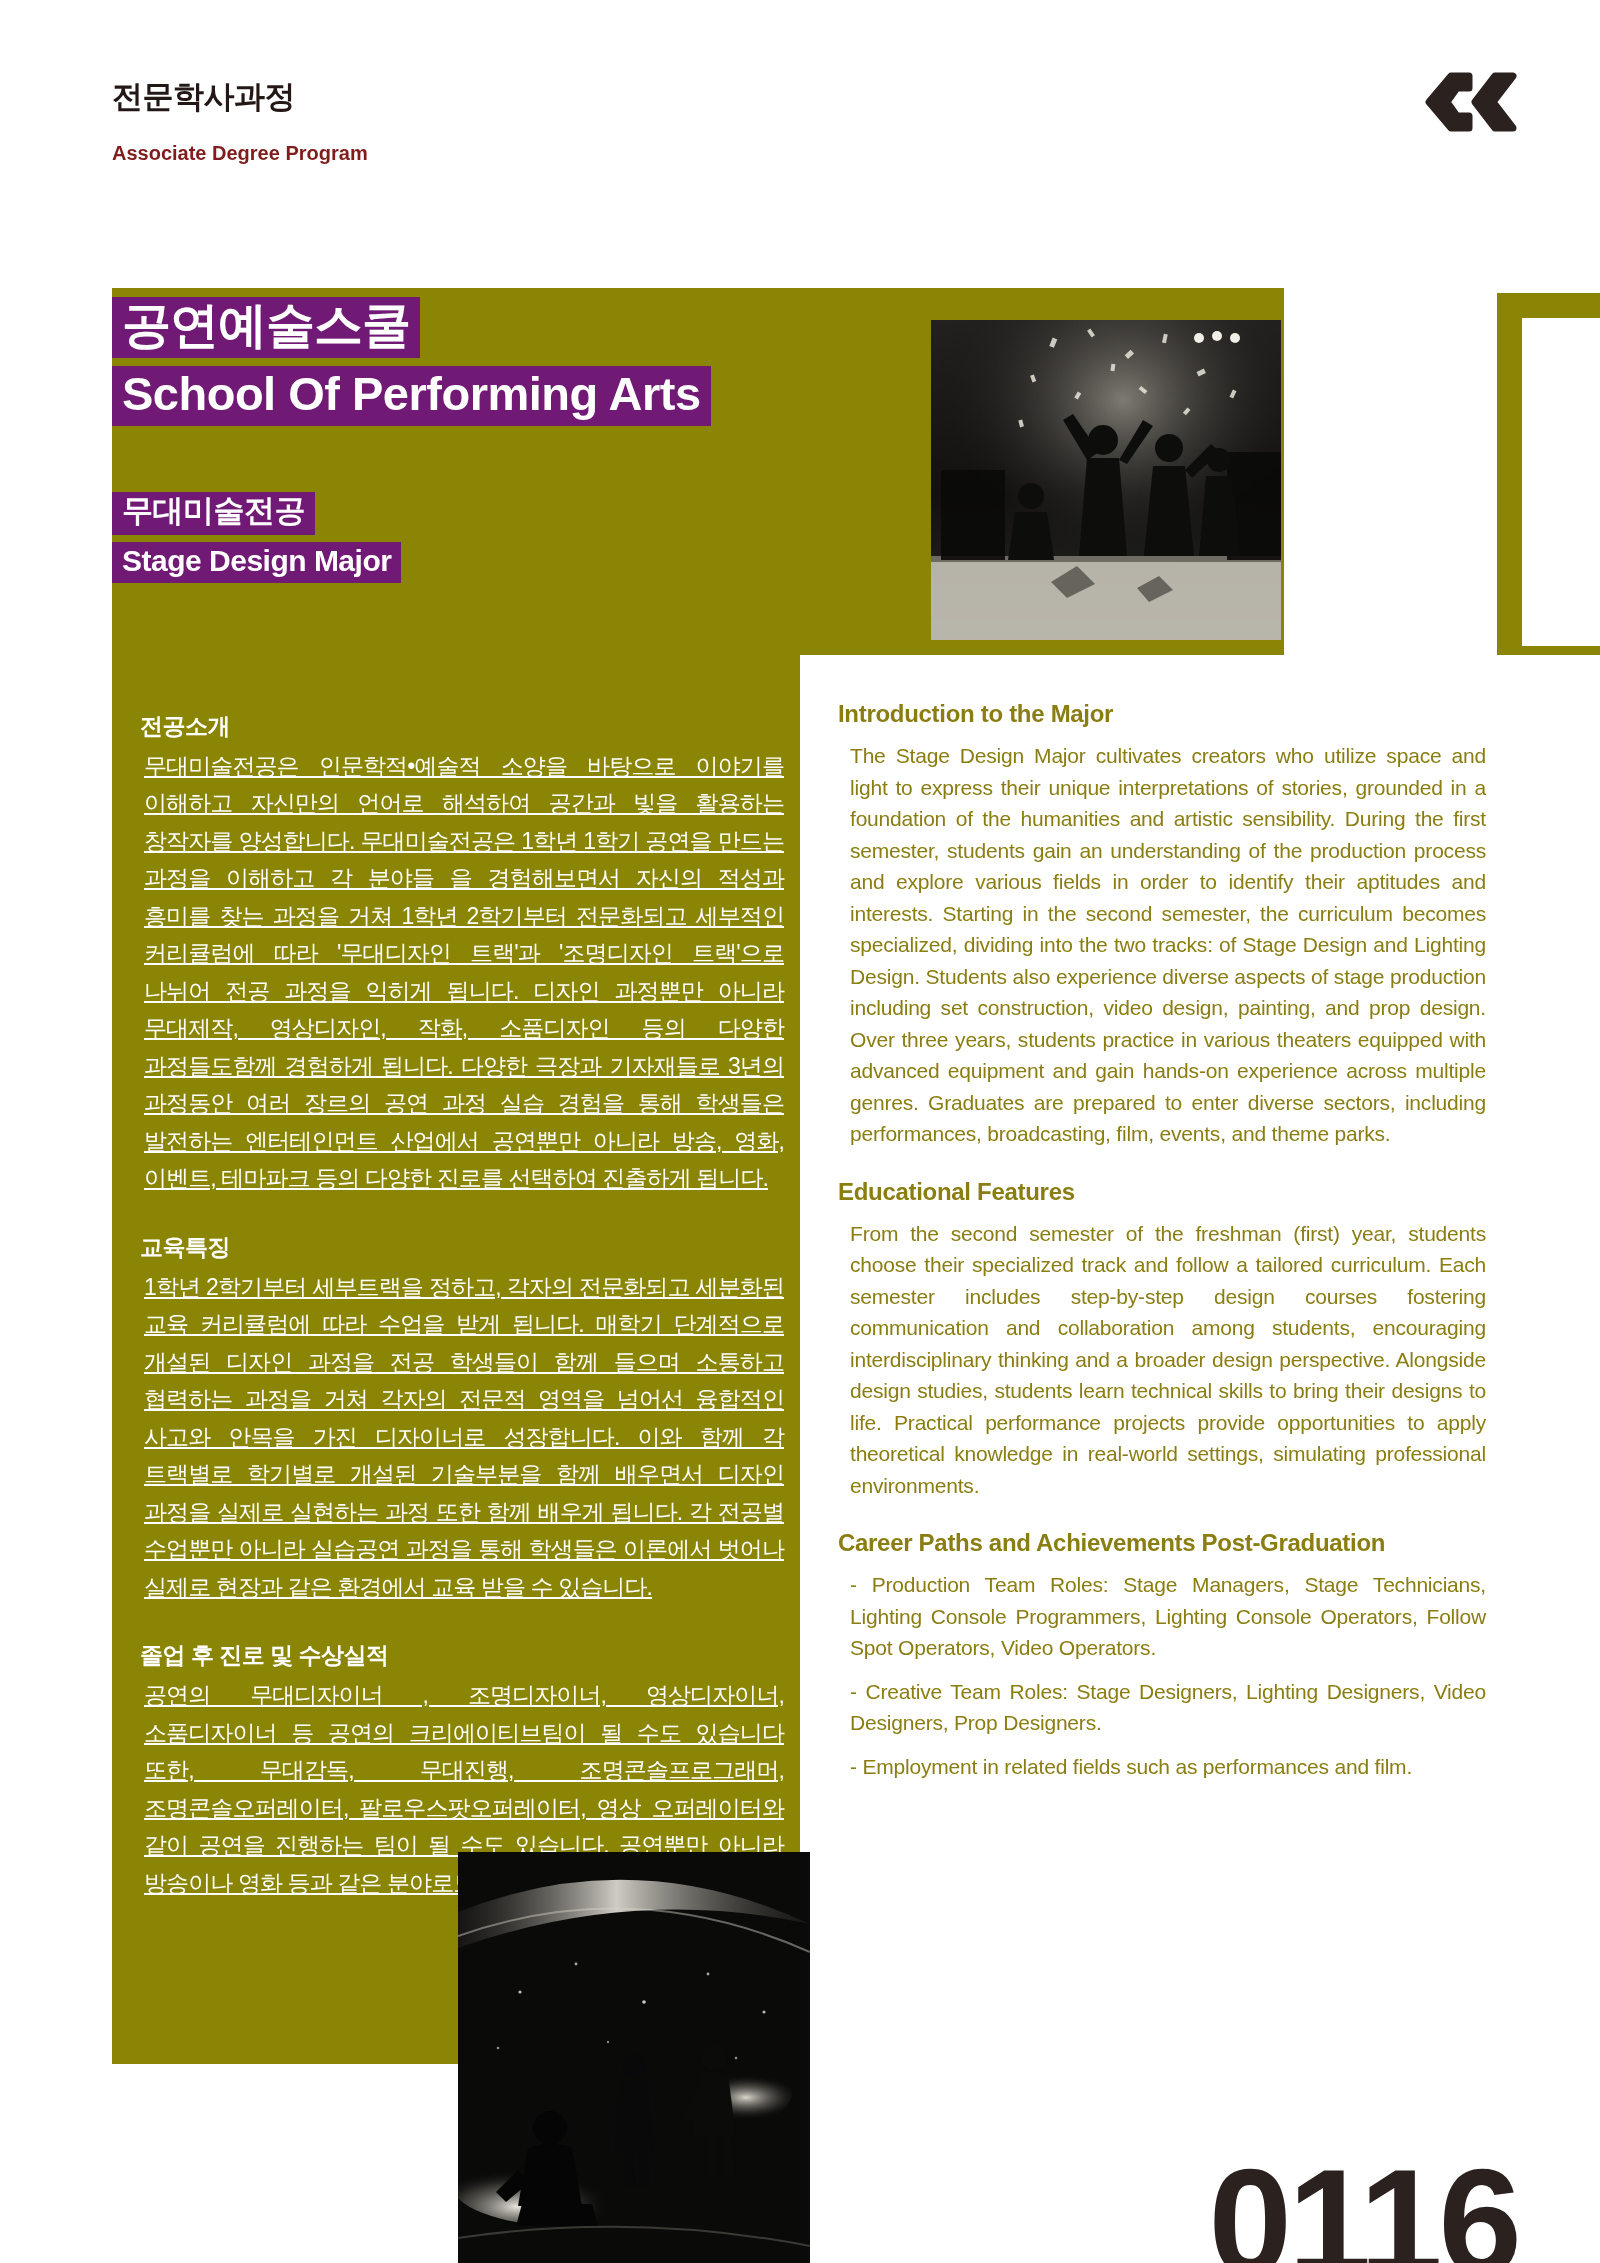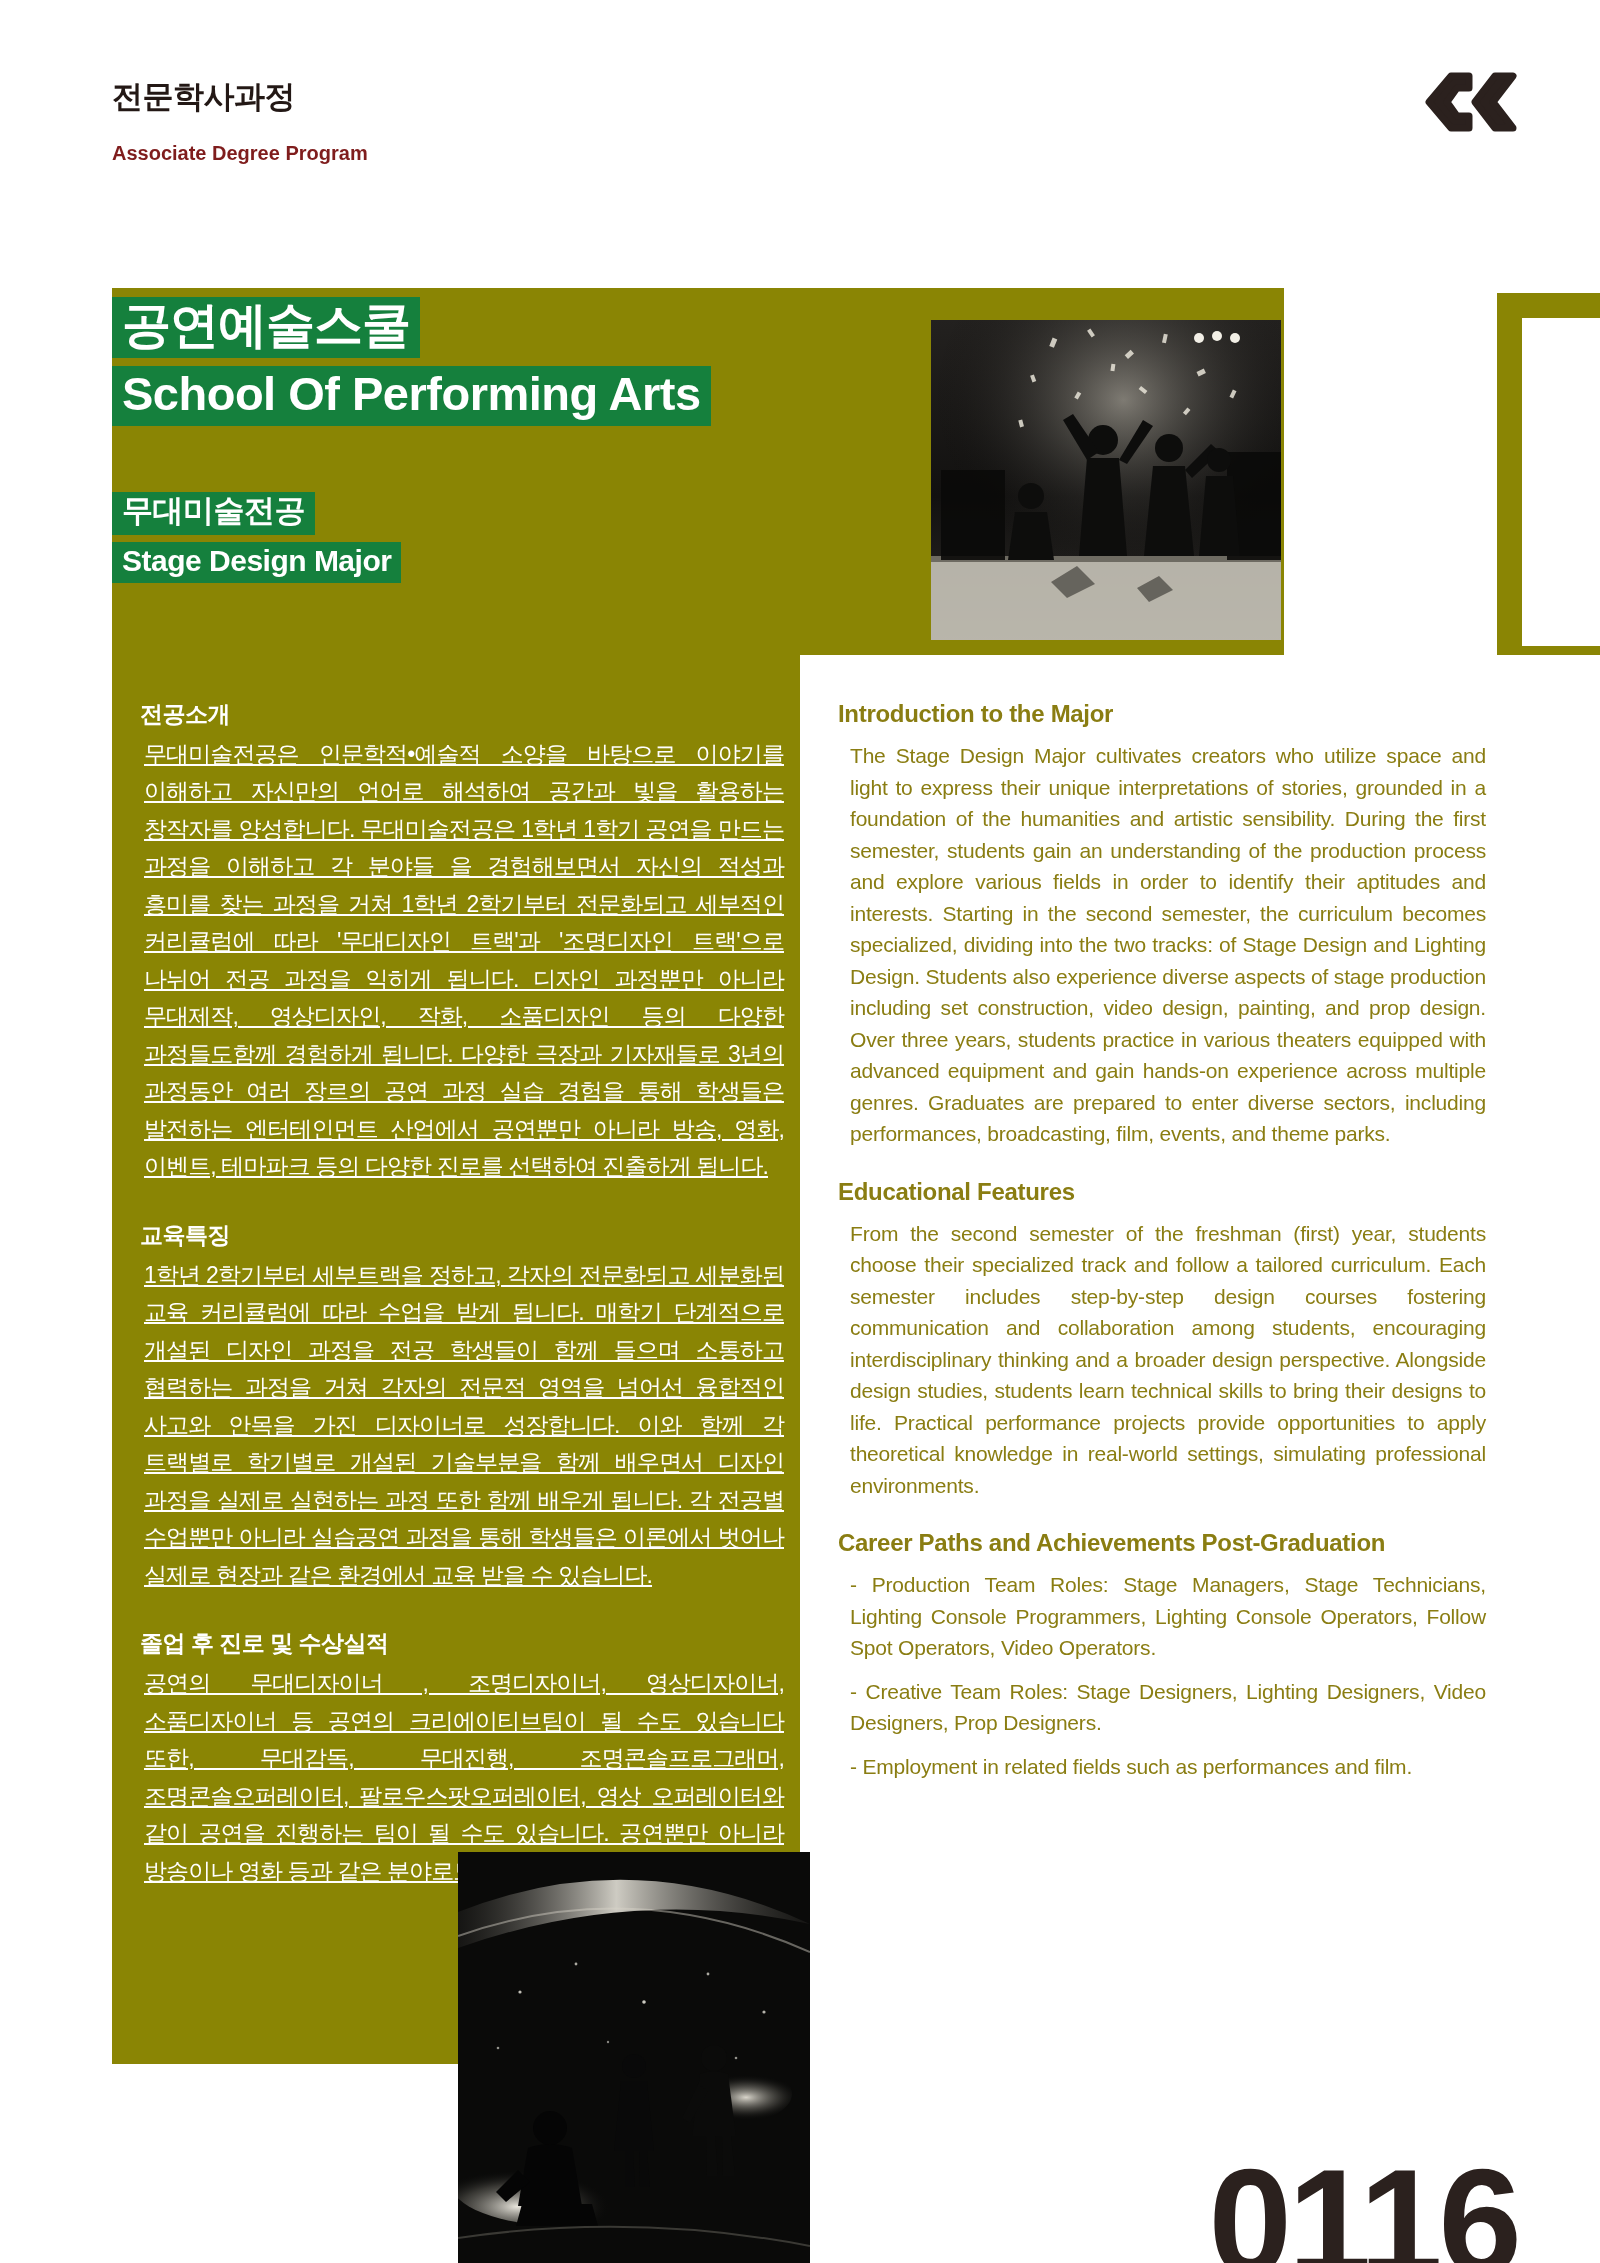--- a/index.html
+++ b/index.html
@@ -32,39 +32,39 @@
   .panel-white{
     position:absolute;left:800px;top:655px;width:800px;height:1608px;background:#ffffff;
   }
   
   .panel-notch{
     position:absolute;left:112px;top:2064px;width:320px;height:200px;background:#ffffff;
   }
 
   
   .titles{position:absolute;left:112px;top:297px;}
-  .tline{display:inline-block;background:#15803d;color:#ffffff;padding:3px 10px 7px 10px;}
+  .tline{display:inline-block;background:#701a75;color:#ffffff;padding:3px 10px 7px 10px;}
   .t-kr{font-size:49px;font-weight:bold;letter-spacing:-1px;line-height:1.05;}
   .t-en{font-size:47px;font-weight:bold;letter-spacing:-0.5px;line-height:1.05;}
   .title-gap{height:8px;}
 
   .subtitles{position:absolute;left:112px;top:492px;}
   .s-kr{font-size:31px;font-weight:bold;letter-spacing:-0.5px;line-height:1.05;}
   .s-en{font-size:30px;font-weight:bold;letter-spacing:-0.5px;line-height:1.05;}
   .sub-gap{height:7px;}
 
   
   .photo{position:absolute;overflow:hidden;background:#111;}
   .photo-top{left:931px;top:320px;width:350px;height:320px;}
   .photo-bottom{left:458px;top:1852px;width:352px;height:411px;}
   .photo svg{display:block;}
 
   
   .kcol{position:absolute;left:140px;top:697px;width:648px;color:#ffffff;}
-  .kcol h3{font-size:23px;font-weight:bold;margin:2px 0 6px 0;letter-spacing:-0.5px;}
+  .kcol h3{font-size:23px;font-weight:bold;margin:14px 0 6px 0;letter-spacing:-0.5px;}
   .kcol p{font-size:23px;line-height:1.63;margin:4px;text-align:justify;letter-spacing:-0.9px;word-break:keep-all;text-decoration:underline;}
   .kcol .blk{margin-bottom:34px;}
 
   
   .ecol{position:absolute;left:838px;top:700px;width:660px;color:#8a7d12;}
   .ecol h3{font-size:24px;font-weight:bold;margin:0 0 4px 0;color:#8a7d12;letter-spacing:-0.3px;}
   .ecol p{font-size:21px;line-height:1.5;margin:12px;text-align:justify;letter-spacing:-0.2px;}
   .ecol .blk{margin-bottom:28px;}
   .ecol .nojust{text-align:left;}
 

